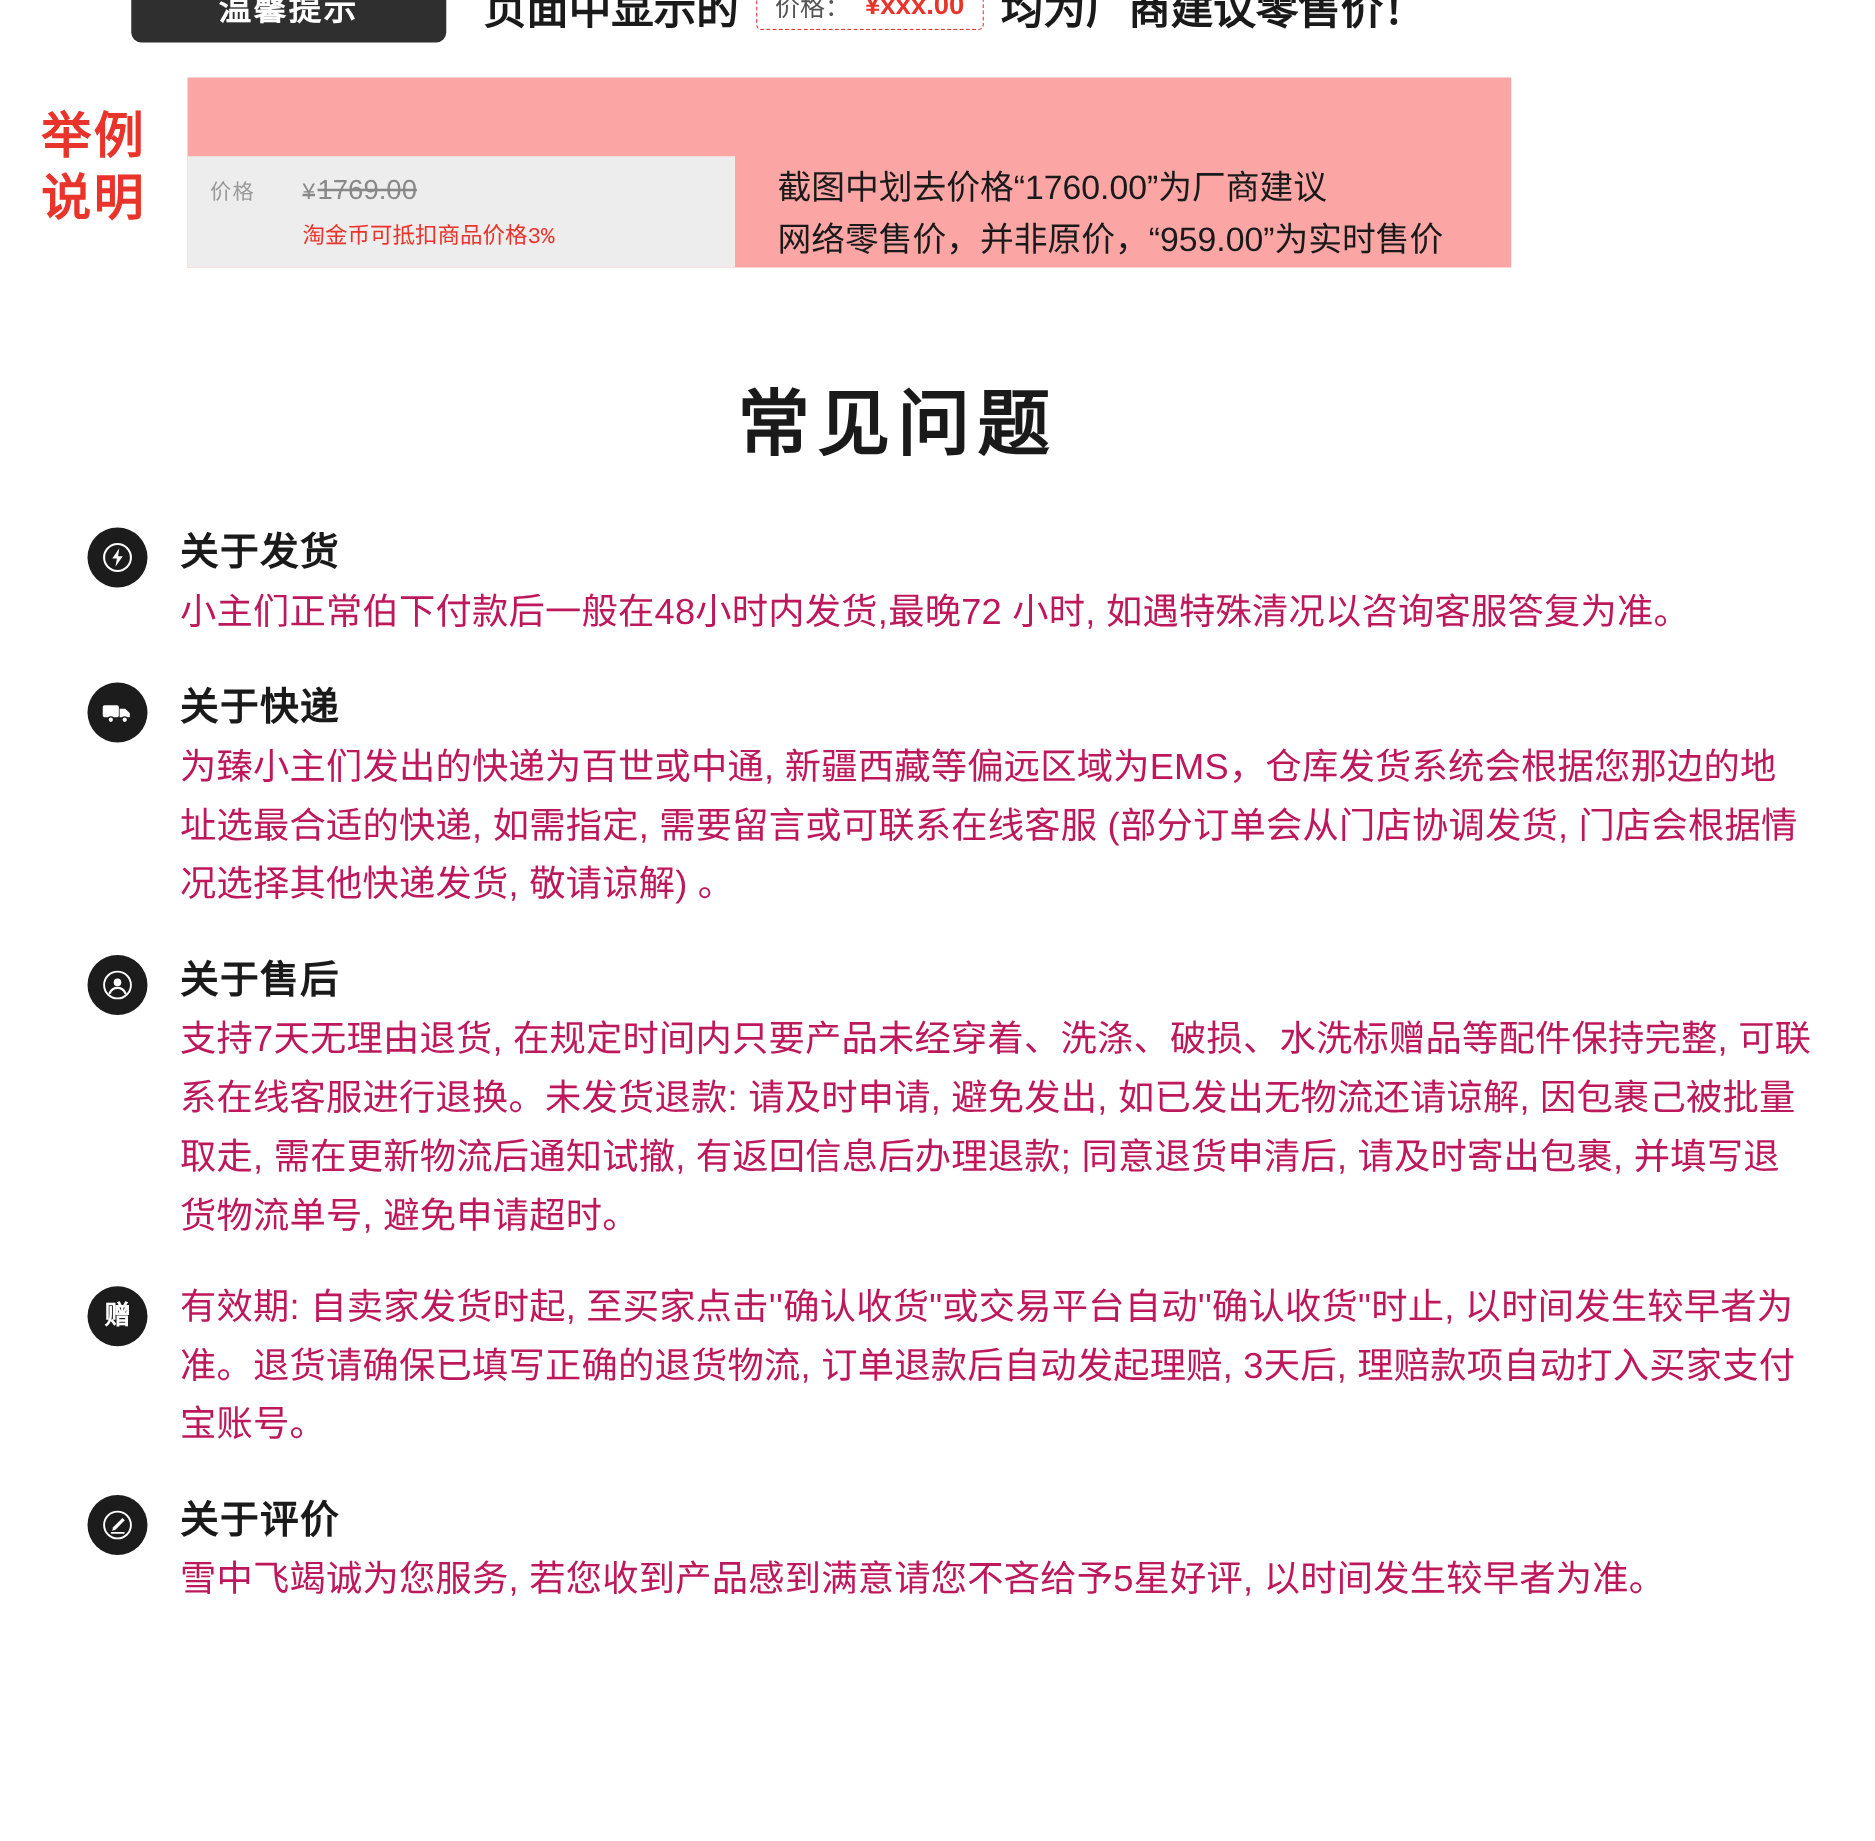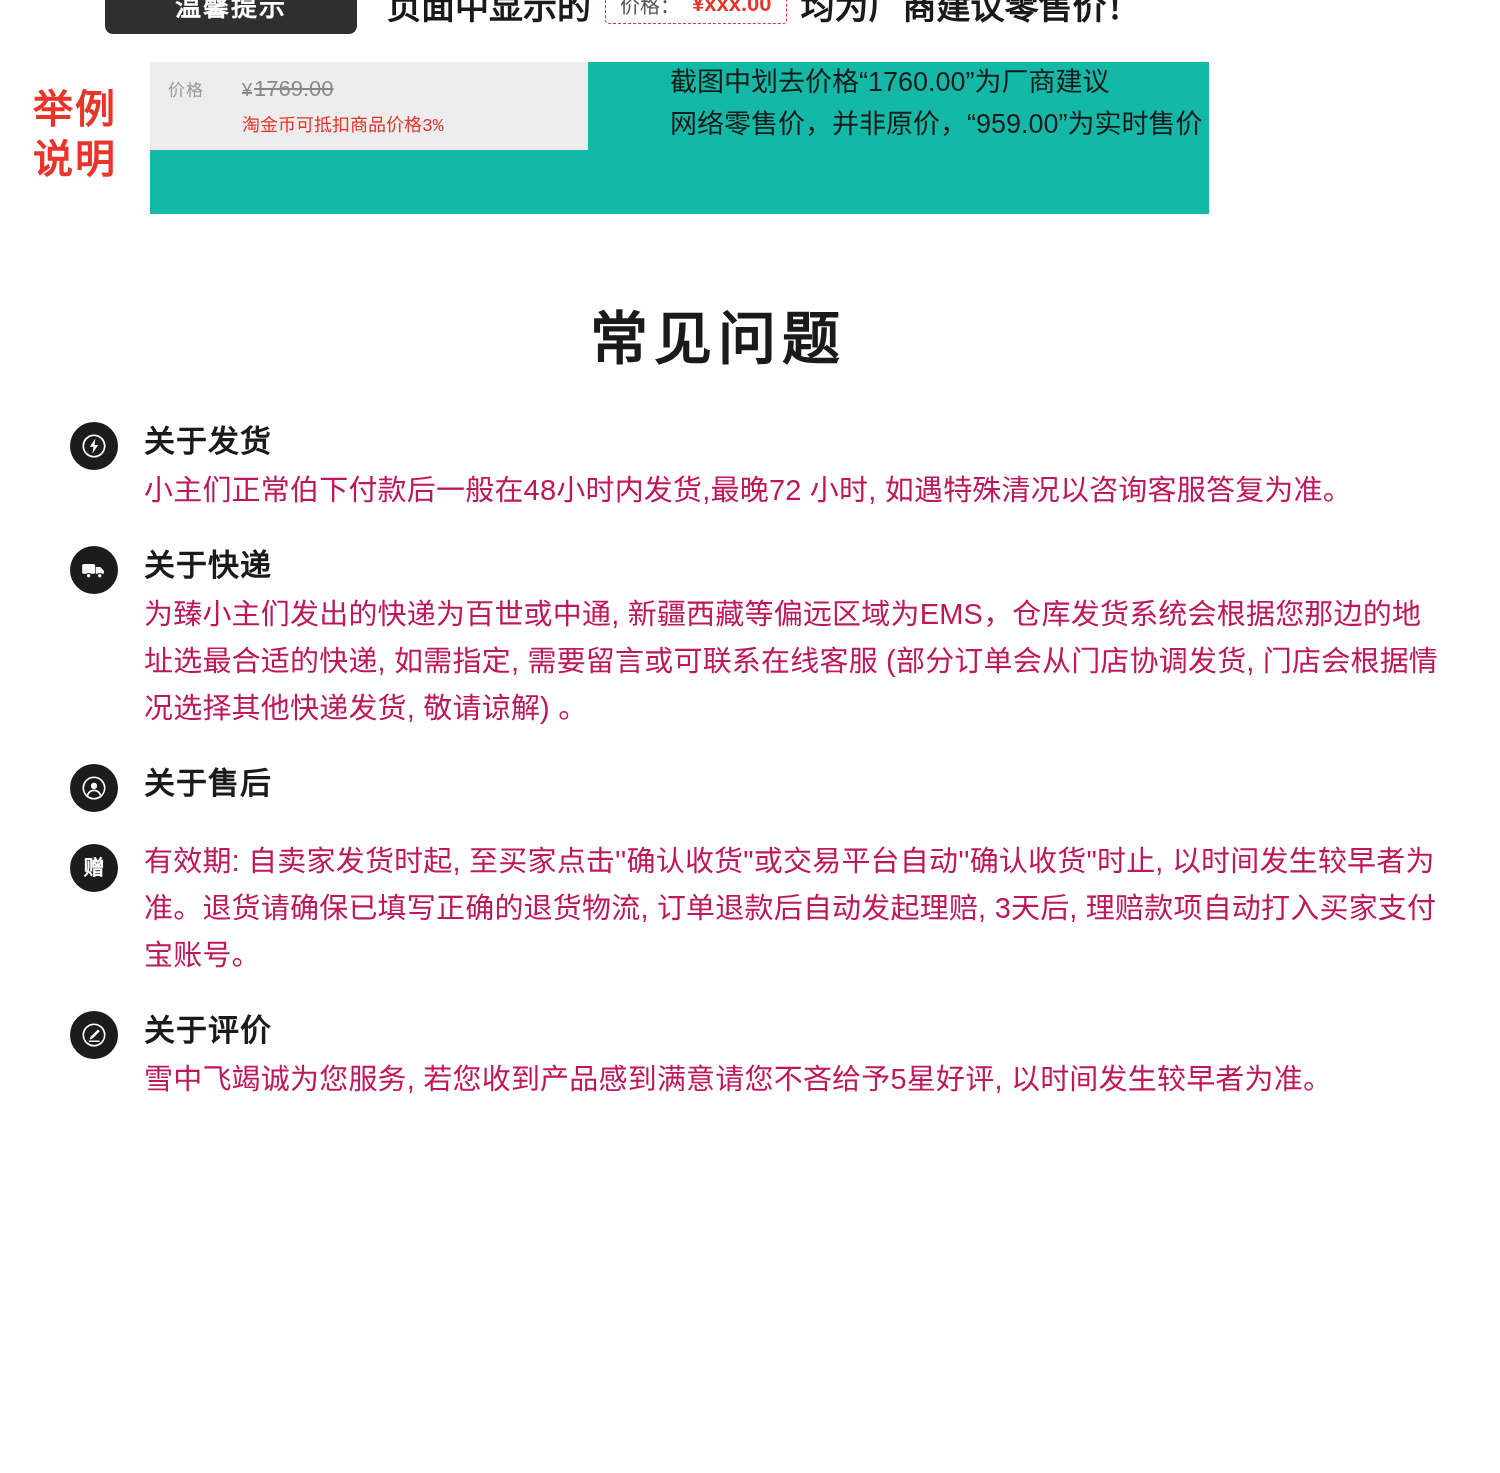--- a/index.html
+++ b/index.html
@@ -85,25 +85,24 @@
     font-size: 40px;
     font-weight: bold;
     line-height: 1.25;
     text-align: center;
     padding-top: 22px;
     letter-spacing: 2px;
   }
   .example-card {
     flex: 1;
     margin-right: 92px;
-    background: #14b8a6;
-    display: flex;
-    align-items: flex-start;
+    background: #fca5a5;
+    display: flex;
+    align-items: flex-end;
     position: relative;
-    gap: 48px;
   }
   .price-panel {
     width: 420px;
     min-width: 420px;
     padding: 14px 0 14px 18px;
     background: #ededed;
   }
   .price-row {
     display: flex;
     align-items: baseline;
@@ -286,20 +285,21 @@
   <div class="faq-item">
     <div class="faq-icon">
       <svg width="28" height="28" viewBox="0 0 24 24" aria-hidden="true">
         <circle cx="12" cy="12" r="9.2" fill="none" stroke="#ffffff" stroke-width="1.3"></circle>
         <circle cx="12" cy="10.2" r="2.6" fill="#ffffff"></circle>
         <path d="M6.6 17.6 c1.2-2.6 3.2-3.6 5.4-3.6 s4.2 1 5.4 3.6" fill="none" stroke="#ffffff" stroke-width="1.5" stroke-linecap="round"></path>
       </svg>
     </div>
     <div class="faq-body">
       <div class="faq-heading">关于售后</div>
+      <div class="faq-text">支持7天无理由退货, 在规定时间内只要产品未经穿着、洗涤、破损、水洗标赠品等配件保持完整, 可联系在线客服进行退换。未发货退款: 请及时申请, 避免发出, 如已发出无物流还请谅解, 因包裹己被批量取走, 需在更新物流后通知试撤, 有返回信息后办理退款; 同意退货申清后, 请及时寄出包裹, 并填写退货物流单号, 避免申请超时。</div>
     </div>
   </div>
 
   <div class="faq-item">
     <div class="faq-icon">
       <span class="glyph">赠</span>
     </div>
     <div class="faq-body">
       <div class="faq-text">有效期: 自卖家发货时起, 至买家点击''确认收货"或交易平台自动''确认收货"时止, 以时间发生较早者为准。退货请确保已填写正确的退货物流, 订单退款后自动发起理赔, 3天后, 理赔款项自动打入买家支付宝账号。</div>
     </div>

